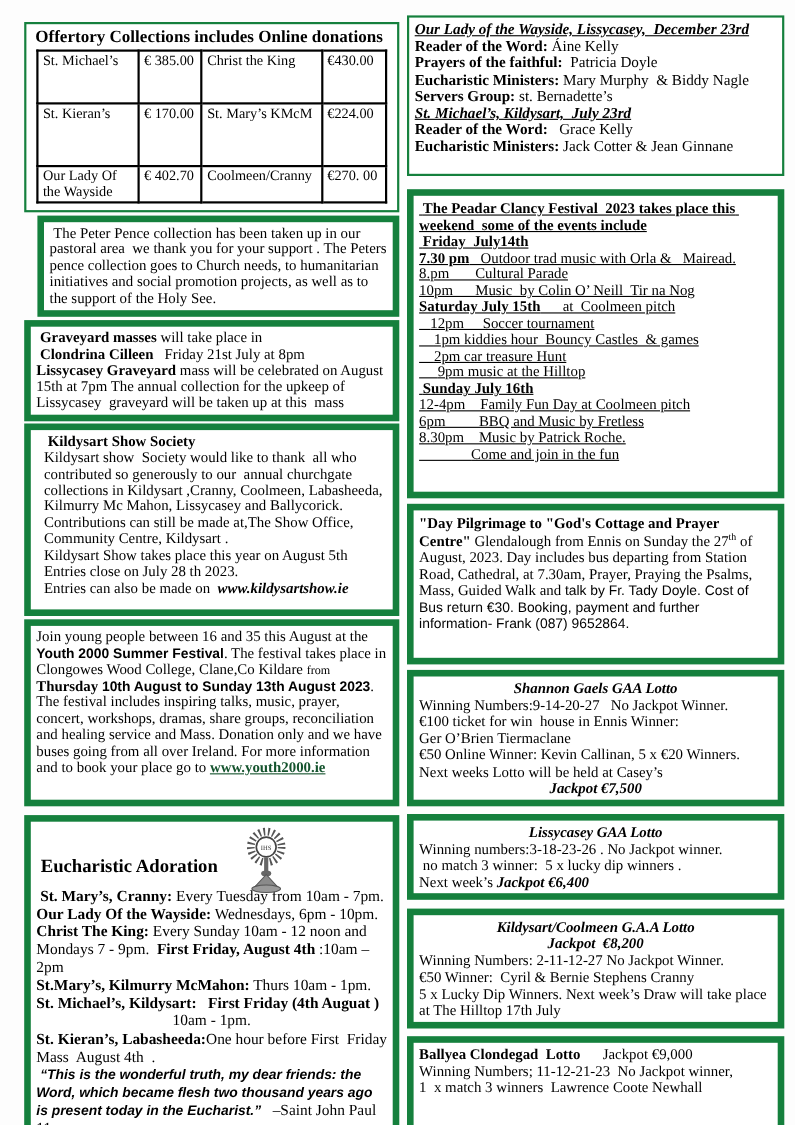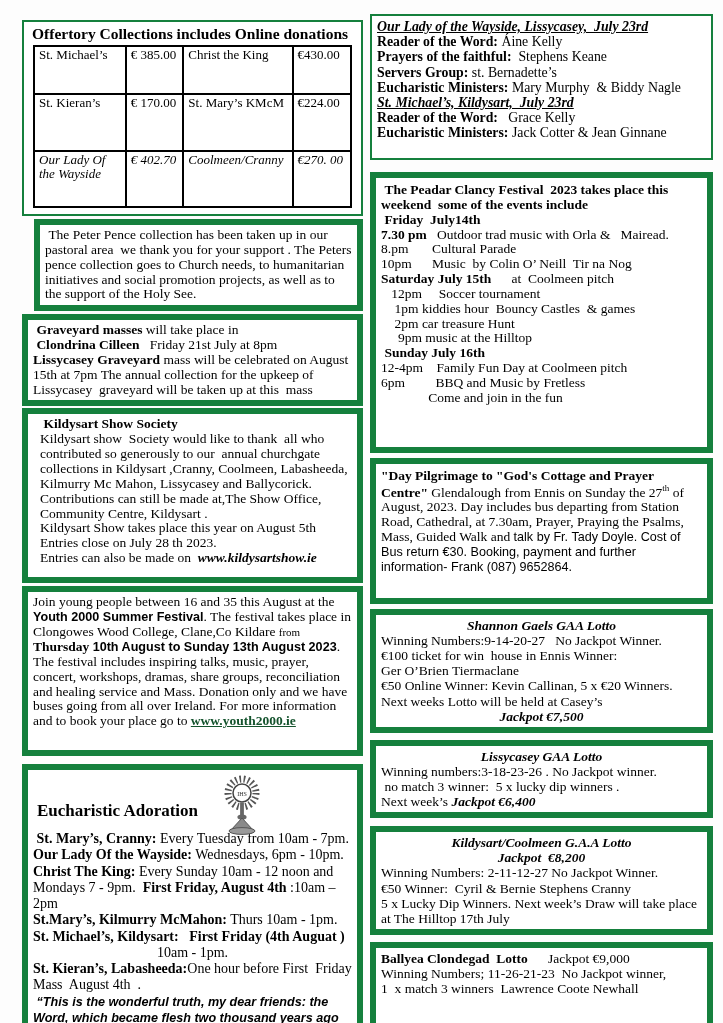--- a/index.html
+++ b/index.html
@@ -27,33 +27,33 @@
   .rs-sm{font-size:11px;}
   .rs-sup{vertical-align:super;font-size:9px;}
   .rs-link{color:#14532d;font-weight:700;text-decoration:underline;cursor:pointer;}
   
   .box-offertory{margin-top:6px;margin-bottom:3px;border-width:2px;padding:2px 4px;}
   .offertory-title{font-weight:700;font-size:15.5px;padding:1px 4px 3px;}
   .offertory-table{border-collapse:collapse;margin:0 auto 4px;width:calc(100% - 10px);}
   .offertory-table td{border:2px solid #000;padding:1px 4px;vertical-align:top;font-size:13px;}
   .offertory-table tr:nth-child(1){height:48px;}
   .offertory-table tr:nth-child(2){height:57px;}
-  .offertory-table tr:nth-child(3){height:56px;font-style:italic;}
+  .offertory-table tr:nth-child(3){height:32px;}
   .c1{width:104px;} .c2{width:56px;} .c3{width:102px;} .c4{width:53px;}
   .box-pp{min-height:90px;margin-bottom:3px;margin-left:12px;}
   .box-graveyard{min-height:87px;margin-bottom:2px;}
   .box-show{min-height:175px;margin-bottom:3px;padding-left:12px;}
   .box-youth{min-height:170px;margin-bottom:8px;}
   .box-adoration{min-height:312px;position:relative;padding-top:2px;}
   .adoration-title{font-weight:700;font-size:17px;margin:30px 0 10px 4px;}
   .adoration-icon{position:absolute;left:186px;top:3px;}
   .adoration-body{font-size:14px;line-height:1.16;}
   
   .box-rota{min-height:146px;margin-bottom:12px;border-width:2px;font-size:13.8px;}
-  .box-peadar{min-height:281px;margin-bottom:5px;padding-top:5px;}
+  .box-peadar{min-height:281px;margin-bottom:5px;padding-top:5px;text-decoration:underline;}
   .box-pilgrimage{min-height:146px;margin-bottom:5px;padding-top:5px;}
   .box-shannon{min-height:114px;margin-bottom:7px;}
   .box-liss{min-height:77px;margin-bottom:8px;}
   .box-kc{min-height:97px;margin-bottom:7px;}
   .box-ballyea{min-height:90px;}
   .lotto-box .para{line-height:1.12;}
 </style>
 </head>
 <body>
 
@@ -141,25 +141,25 @@
           <div class="para"><span> </span><span class="rs-sans rs-bi">“This is the wonderful truth, my dear friends: the Word, which became flesh two thousand years ago is present today in the Eucharist.”</span><span>   –Saint John Paul 11</span></div>
         </div>
     </section>
 
   </div>
 
   <div class="col col-right">
 
     <section class="box box-rota">
       <div>
-          <div class="para"><span class="rs-biu">Our Lady of the Wayside, Lissycasey,  July 23rd</span></div>
+          <div class="para"><span class="rs-biu">Our Lady of the Wayside, Lissycasey,  December 23rd</span></div>
           <div class="para"><span class="rs-b">Reader of the Word:</span><span> Áine Kelly</span></div>
-          <div class="para"><span class="rs-b">Prayers of the faithful:</span><span>  Stephens Keane</span></div>
+          <div class="para"><span class="rs-b">Prayers of the faithful:</span><span>  Patricia Doyle</span></div>
+          <div class="para"><span class="rs-b">Eucharistic Ministers:</span><span> Mary Murphy  &amp; Biddy Nagle</span></div>
           <div class="para"><span class="rs-b">Servers Group:</span><span> st. Bernadette’s</span></div>
-          <div class="para"><span class="rs-b">Eucharistic Ministers:</span><span> Mary Murphy  &amp; Biddy Nagle</span></div>
           <div class="para"><span class="rs-biu">St. Michael’s, Kildysart,  July 23rd</span></div>
           <div class="para"><span class="rs-b">Reader of the Word:</span><span>   Grace Kelly</span></div>
           <div class="para"><span class="rs-b">Eucharistic Ministers:</span><span> Jack Cotter &amp; Jean Ginnane</span></div>
         </div>
     </section>
 
     <section class="box box-peadar">
       <div>
           <div class="para"><span class="rs-b"> The Peadar Clancy Festival  2023 takes place this weekend  some of the events include</span></div>
           <div class="para"><span class="rs-b"> Friday  July14th</span></div>
@@ -167,20 +167,21 @@
           <div class="para"><span>8.pm       Cultural Parade</span></div>
           <div class="para"><span>10pm      Music  by Colin O’ Neill  Tir na Nog</span></div>
           <div class="para"><span class="rs-b">Saturday July 15th</span><span>      at  Coolmeen pitch</span></div>
           <div class="para"><span>   12pm     Soccer tournament</span></div>
           <div class="para"><span>    1pm kiddies hour  Bouncy Castles  &amp; games</span></div>
           <div class="para"><span>    2pm car treasure Hunt</span></div>
           <div class="para"><span>     9pm music at the Hilltop</span></div>
           <div class="para"><span> </span><span class="rs-b">Sunday July 16th</span></div>
           <div class="para"><span>12-4pm    Family Fun Day at Coolmeen pitch</span></div>
           <div class="para"><span>6pm         BBQ and Music by Fretless</span></div>
+          <div class="para"><span>8.30pm    Music by Patrick Roche.</span></div>
           <div class="para"><span>              Come and join in the fun</span></div>
         </div>
     </section>
 
     <section class="box box-pilgrimage">
       <div>
           <div class="para"><span class="rs-b">"Day Pilgrimage to "God's Cottage and Prayer Centre"</span><span> Glendalough from Ennis on Sunday the 27</span><span class="rs-sup">th</span><span> of August, 2023. Day includes bus departing from Station Road, Cathedral, at 7.30am, Prayer, Praying the Psalms, Mass, Guided Walk and </span><span class="rs-sans">talk by Fr. Tady Doyle. Cost of Bus return €30. Booking, payment and further information- Frank (087) 9652864.</span></div>
         </div>
     </section>
 
@@ -211,19 +212,19 @@
           <div class="para align-c"><span class="rs-bi">Jackpot  €8,200</span></div>
           <div class="para"><span>Winning Numbers: 2-11-12-27 No Jackpot Winner.</span></div>
           <div class="para"><span>€50 Winner:  Cyril &amp; Bernie Stephens Cranny</span></div>
           <div class="para"><span>5 x Lucky Dip Winners. Next week’s Draw will take place at The Hilltop 17th July</span></div>
         </div>
     </section>
 
     <section class="box box-ballyea lotto-box">
       <div>
           <div class="para"><span class="rs-b">Ballyea Clondegad  Lotto</span><span>      Jackpot €9,000</span></div>
-          <div class="para"><span>Winning Numbers; 11-26-21-23  No Jackpot winner,</span></div>
+          <div class="para"><span>Winning Numbers; 11-12-21-23  No Jackpot winner,</span></div>
           <div class="para"><span>1  x match 3 winners  Lawrence Coote Newhall</span></div>
         </div>
     </section>
 
   </div>
 </div>
 
 </body></html>

